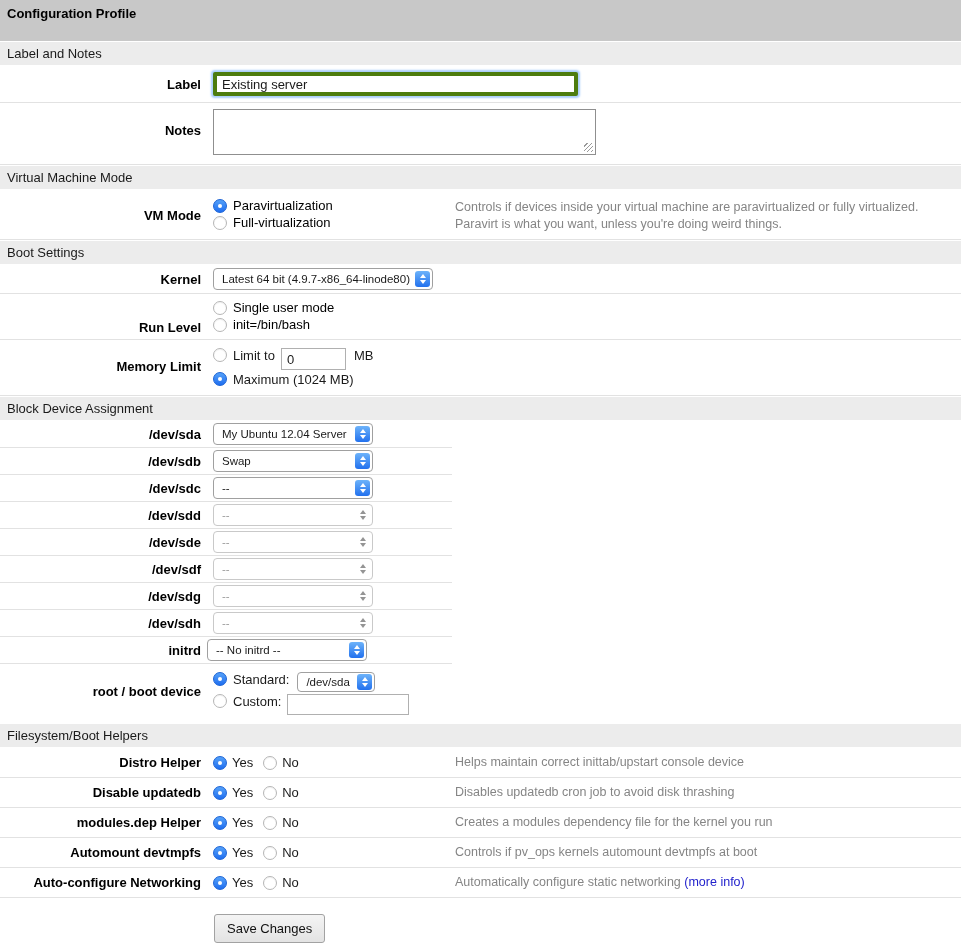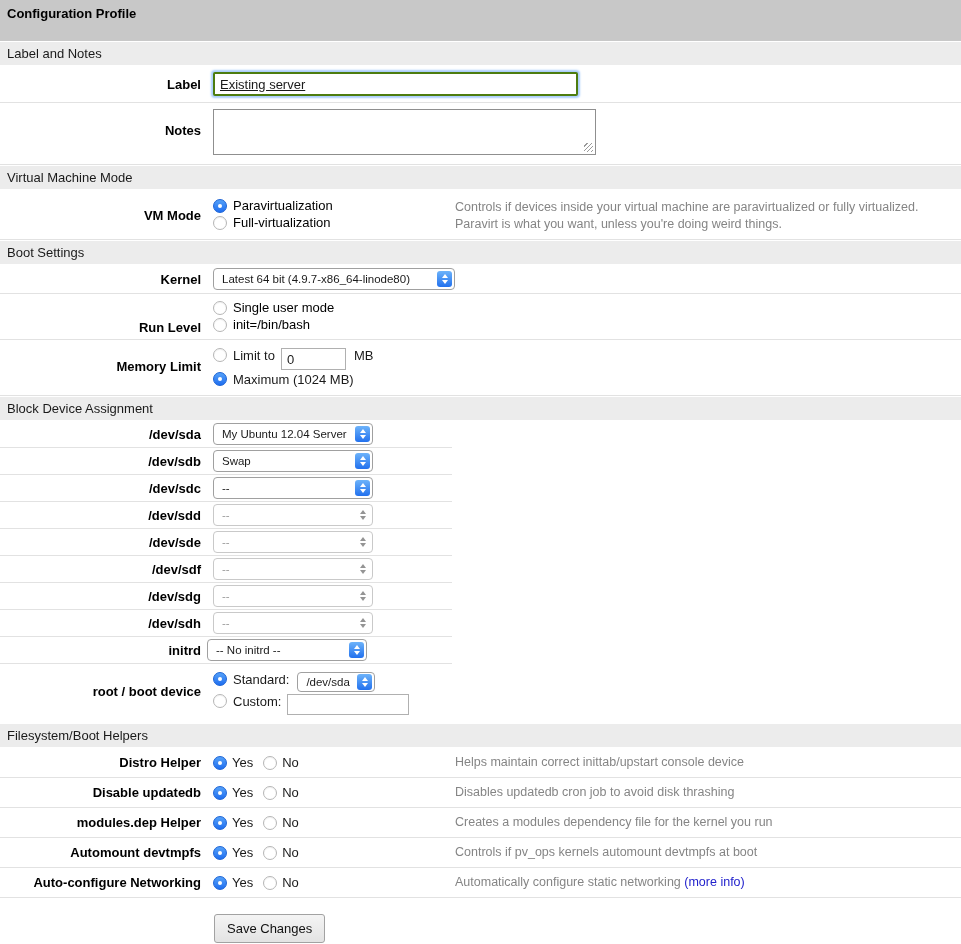--- a/index.html
+++ b/index.html
@@ -56,25 +56,24 @@
   .tinput {
     border: 1px solid #b0b0b0;
     height: 24px;
     font-family: "Liberation Sans", sans-serif;
     font-size: 13px;
     padding: 2px 5px;
     color: #1a1a1a;
     background: #fff;
   }
   .tinput.focused {
-    border: 2px solid #4d7c0f;
+    border: 4px solid #4d7c0f;
     box-shadow: 0 0 2px 2px #a9cdfb;
     border-radius: 2px;
     outline: none;
-    text-decoration: underline;
   }
   .notes-wrap { position: relative; display: inline-block; }
   .notes-area {
     width: 383px; height: 46px;
     border: 1px solid #8f8f8f;
     resize: none;
     font-family: "Liberation Sans", sans-serif;
     font-size: 13px;
     padding: 3px 5px;
   }
@@ -139,21 +138,21 @@
     justify-content: center;
     flex: 0 0 15px;
   }
   .tri { width: 0; height: 0; border-left: 3px solid transparent; border-right: 3px solid transparent; }
   .tri.up { border-bottom: 4px solid #fff; margin-bottom: 1px; }
   .tri.down { border-top: 4px solid #fff; margin-top: 1px; }
   .mselect.disabled { border-color: #c9c9c9; color: #9a9a9a; }
   .mselect.disabled .stepper { background: none; }
   .mselect.disabled .tri.up { border-bottom-color: #949494; }
   .mselect.disabled .tri.down { border-top-color: #949494; }
-  .w242 { width: 242px; }
+  .w242 { width: 220px; }
   .w160 { width: 160px; }
   .w78 { width: 78px; height: 20px; }
   
   .block-rows { width: 452px; }
   .brow {
     display: flex;
     align-items: center;
     height: 27px;
     border-bottom: 1px solid #e2e2e2;
   }

